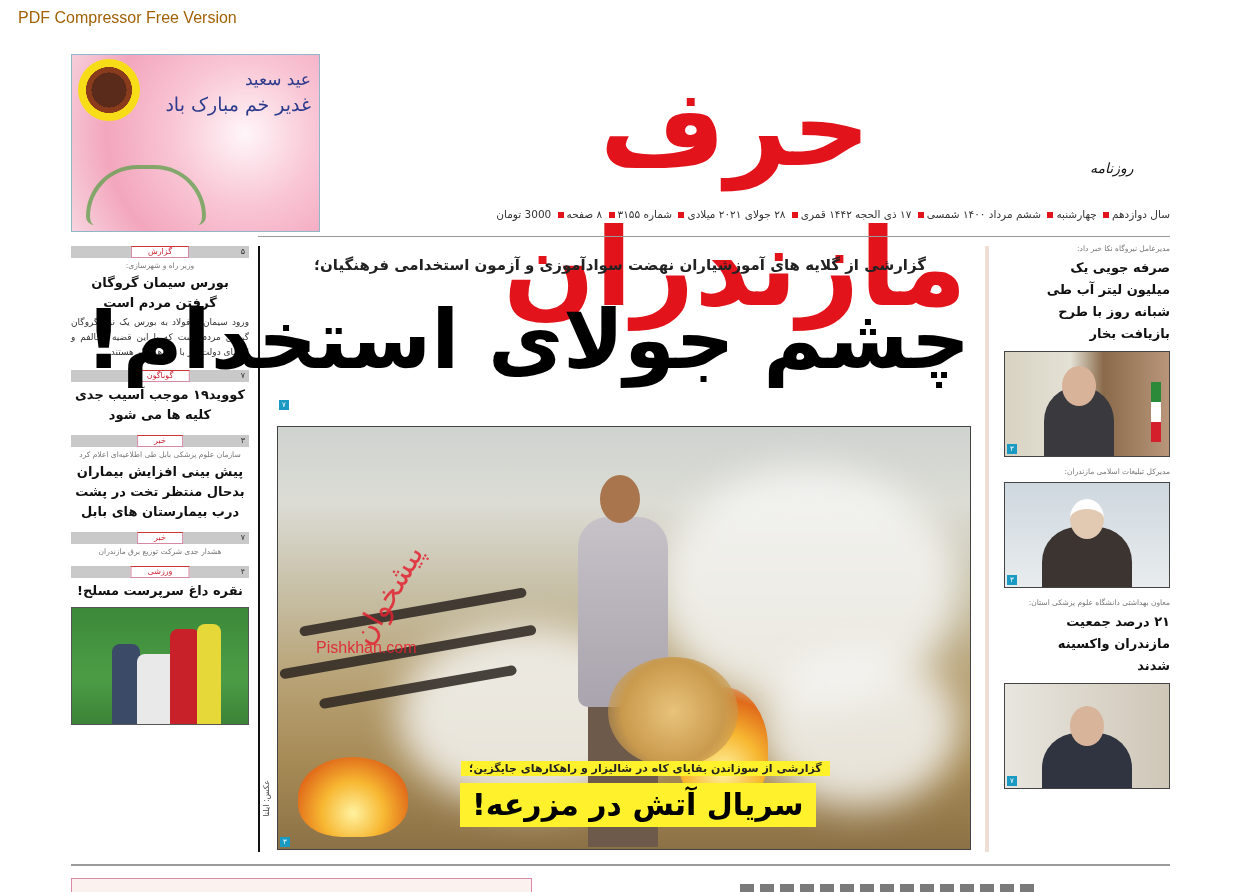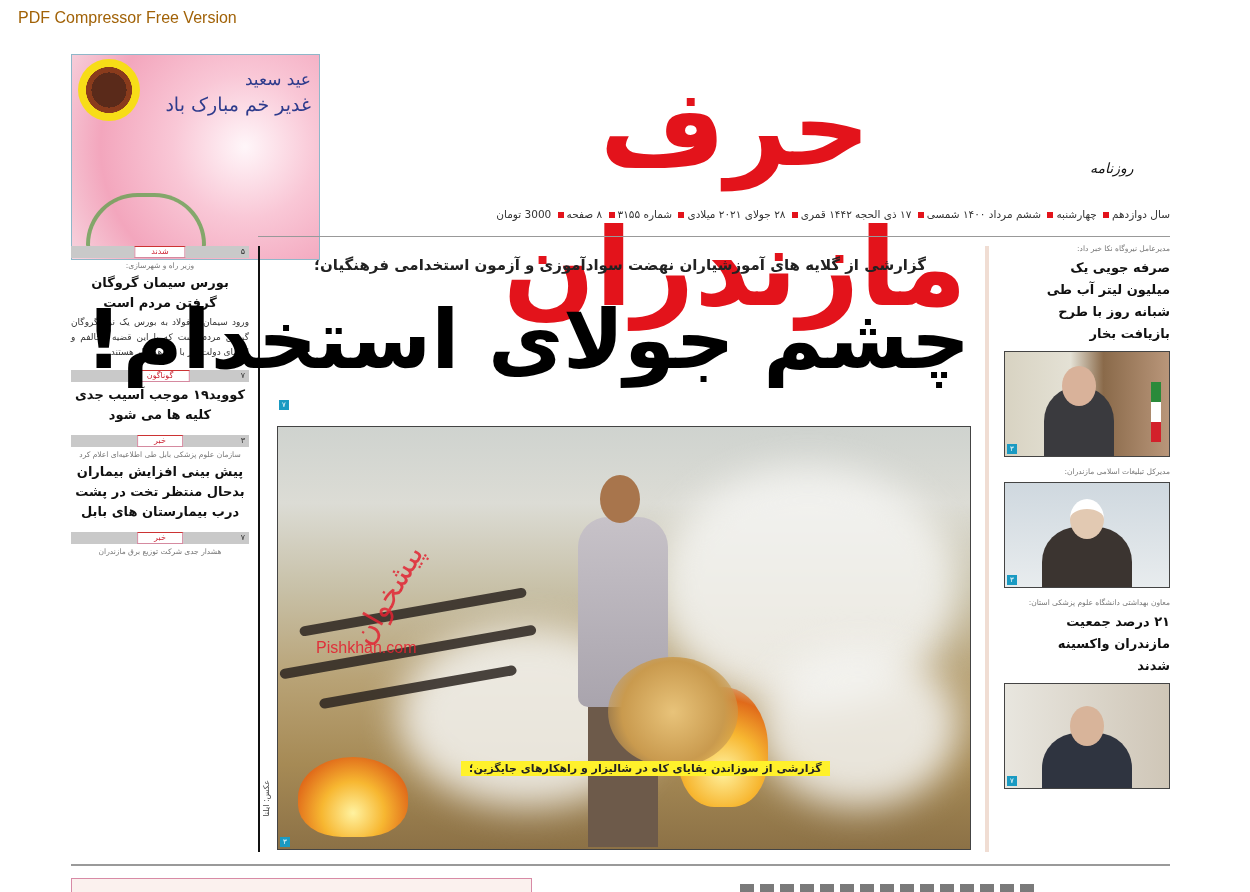--- a/index.html
+++ b/index.html
@@ -2,21 +2,21 @@
 <html><head>
 <meta charset="utf-8">
 <style>
   * { box-sizing: border-box; margin: 0; padding: 0; }
   html, body { width: 1250px; height: 892px; overflow: hidden; background: #ffffff; }
   body { position: relative; font-family: "DejaVu Sans", sans-serif; color: #111; }
 
   .watermark-label { position: absolute; left: 18px; top: 9px; font-family: "Liberation Sans", sans-serif; font-weight: normal; font-size: 16px; color: #a16207; }
 
   
-  .ad-box { position: absolute; left: 71px; top: 54px; width: 249px; height: 206px; border: 1px solid #8fb7c9;
+  .ad-box { position: absolute; left: 71px; top: 54px; width: 249px; height: 178px; border: 1px solid #8fb7c9;
     background: radial-gradient(circle at 70% 45%, #fff6f9 0%, #f9c7d6 35%, #f3a6bd 70%, #f7d5df 100%); overflow: hidden; }
   .ad-sunflower { position: absolute; left: 6px; top: 4px; width: 62px; height: 62px; border-radius: 50%;
     background: radial-gradient(circle, #5a2a1a 0 40%, #8a3b1c 40% 52%, #f7dd17 53% 100%); }
   .ad-text-1 { position: absolute; right: 8px; top: 14px; font-family: "DejaVu Serif", serif; font-size: 17px; color: #2e3b8c; direction: rtl; }
   .ad-text-2 { position: absolute; right: 8px; top: 38px; font-family: "DejaVu Serif", serif; font-size: 19px; color: #2e3b8c; direction: rtl; }
   .ad-calligraphy { position: absolute; left: 14px; bottom: 6px; width: 120px; height: 60px; border-radius: 60px 60px 10px 10px;
     border: 4px solid #5ea04a; border-bottom: none; opacity: .75; }
 
   .logo { position: absolute; left: 410px; top: 58px; width: 650px; height: 140px; direction: rtl; text-align: center;
     font-family: "DejaVu Sans", sans-serif; font-weight: bold; font-size: 108px; line-height: 140px; color: #e3131b; letter-spacing: -2px; }
@@ -100,21 +100,21 @@
   <span>۲۸ جولای ۲۰۲۱ میلادی</span><span class="sep"></span>
   <span>شماره ۳۱۵۵</span><span class="sep"></span>
   <span>۸ صفحه</span><span class="sep"></span>
   <span>3000 تومان</span>
 </div>
 <div class="rule-top"></div>
 
 <div class="left-col">
   <div class="left-item">
     <div class="section-bar">
-      <span class="tag">شدند</span>
+      <span class="tag">گزارش</span>
       <span class="page">۵</span>
     </div>
     <div class="kicker">وزیر راه و شهرسازی:</div>
     <div class="lead">بورس سیمان گروگان گرفتن مردم است</div>
     <div class="body-txt">ورود سیمان و فولاد به بورس یک نوع گروگان گرفتن مردم است که با این قضیه مخالفم و اعضای دولت نیز با من هم‌نظر هستند...</div>
   </div>
   <div class="left-item">
     <div class="section-bar">
       <span class="tag">گوناگون</span>
       <span class="page">۷</span>
@@ -128,20 +128,33 @@
     </div>
     <div class="kicker">سازمان علوم پزشکی بابل طی اطلاعیه‌ای اعلام کرد</div>
     <div class="lead">پیش بینی افزایش بیماران بدحال منتظر تخت در پشت درب بیمارستان های بابل</div>
   </div>
   <div class="left-item">
     <div class="section-bar">
       <span class="tag">خبر</span>
       <span class="page">۷</span>
     </div>
     <div class="kicker">هشدار جدی شرکت توزیع برق مازندران</div>
+  </div>
+  <div class="left-item">
+    <div class="section-bar">
+      <span class="tag">ورزشی</span>
+      <span class="page">۴</span>
+    </div>
+    <div class="lead">نقره داغ سرپرست مسلح!</div>
+    <div class="sport-photo">
+      <div class="sp-fig" style="left:40px;width:28px;height:80px;background:#3b4a66;"></div>
+      <div class="sp-fig" style="left:65px;width:44px;height:70px;background:#e9e9e9;"></div>
+      <div class="sp-fig" style="left:98px;width:30px;height:95px;background:#c8212a;"></div>
+      <div class="sp-fig" style="left:125px;width:24px;height:100px;background:#e7d83a;"></div>
+    </div>
   </div>
 </div>
 <div class="vrule-left"></div>
 
 <div class="kicker-main">گزارشی از گلایه های آموزشیاران نهضت سوادآموزی و آزمون استخدامی فرهنگیان؛</div>
 <div class="headline-main">چشم جولای استخدام!</div>
 <div class="page-badge" style="left:279px;top:400px;">۷</div>
 
 <div class="main-photo">
   <div class="smoke" style="left:380px;top:40px;width:300px;height:240px;"></div>
@@ -152,20 +165,21 @@
   <div class="burn-row" style="left:40px;top:255px;width:200px;"></div>
   <div class="fire" style="left:20px;top:330px;width:110px;height:80px;"></div>
   <div class="fire" style="left:400px;top:260px;width:90px;height:120px;"></div>
   <div class="man-legs"></div>
   <div class="man-body"></div>
   <div class="man-head"></div>
   <div class="straw"></div>
   <div class="pishkhan-fa">پیشخوان</div>
   <div class="pishkhan-en">Pishkhan.com</div>
   <div class="photo-kicker">گزارشی از سوزاندن بقایای کاه در شالیزار و راهکارهای جایگزین؛</div>
+  <div class="photo-headline">سریال آتش در مزرعه!</div>
   <div class="page-badge" style="left:2px;bottom:2px;">۳</div>
 </div>
 <div class="photo-credit">عکس: ایلنا</div>
 
 <div class="vrule-right"></div>
 <div class="right-col">
   <div class="r-item">
     <div class="r-kicker">مدیرعامل نیروگاه نکا خبر داد:</div>
     <div class="r-title">صرفه جویی یک میلیون لیتر آب طی شبانه روز با طرح بازیافت بخار</div>
     <div class="r-photo" style="height:106px;background:linear-gradient(90deg,#d8d3c2 0%,#e4e1d5 40%,#8a6a4a 60%,#b9967a 100%);">

